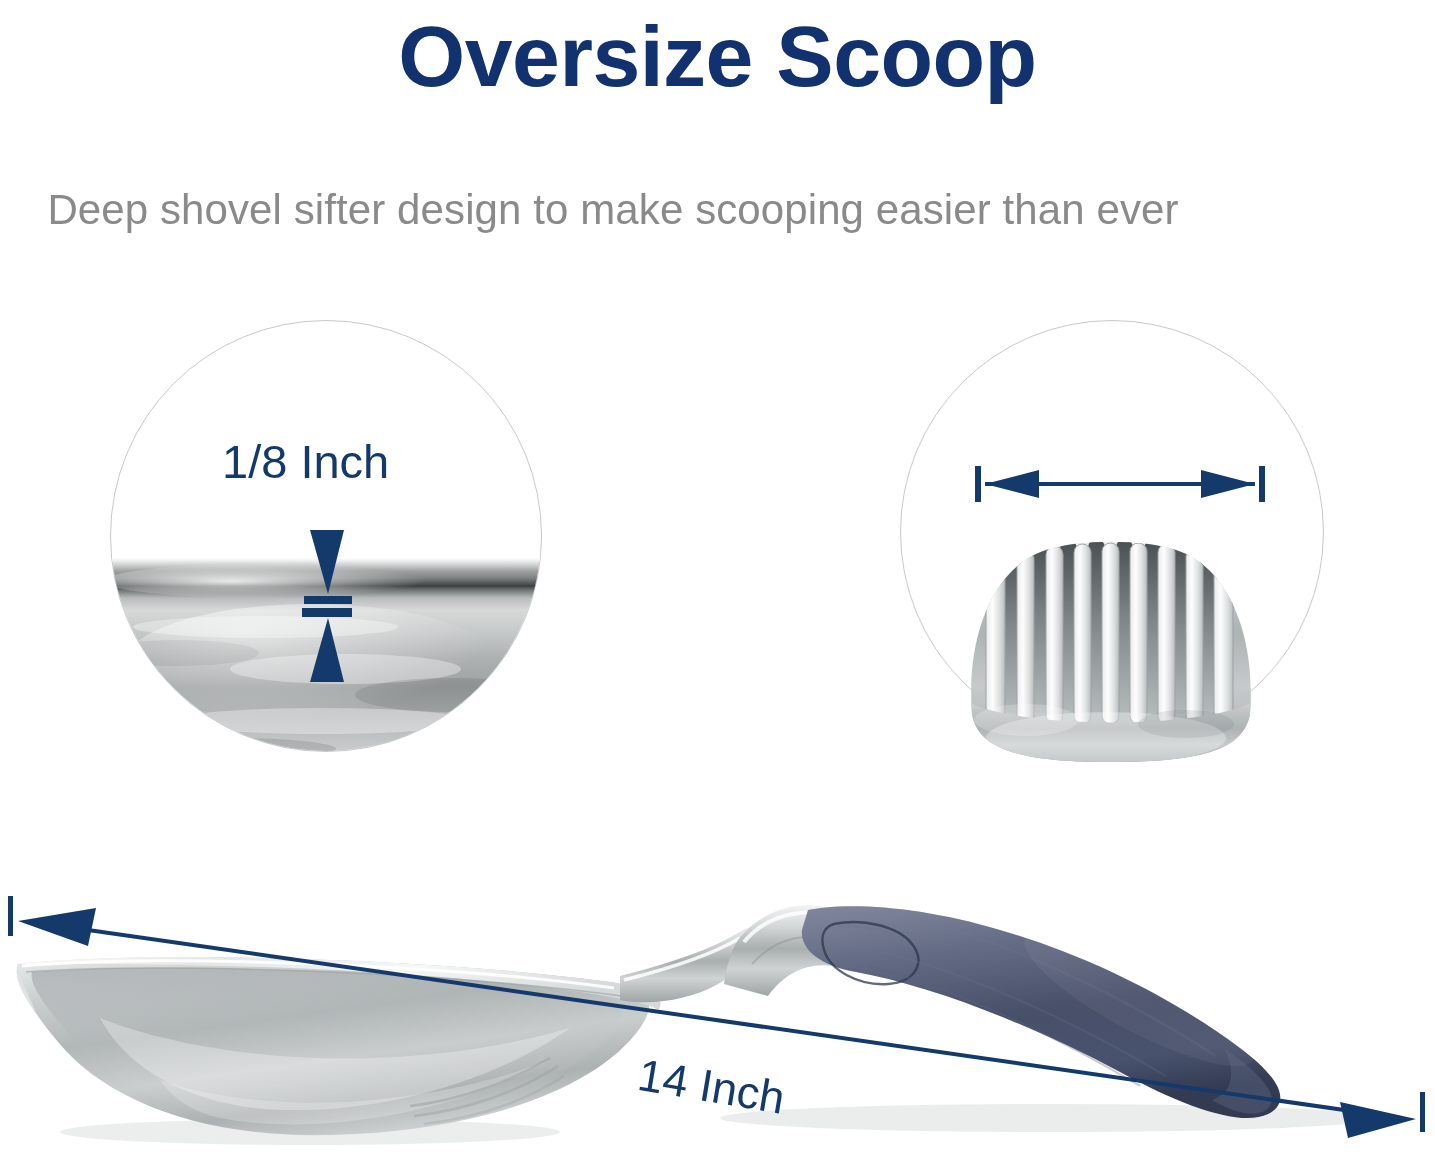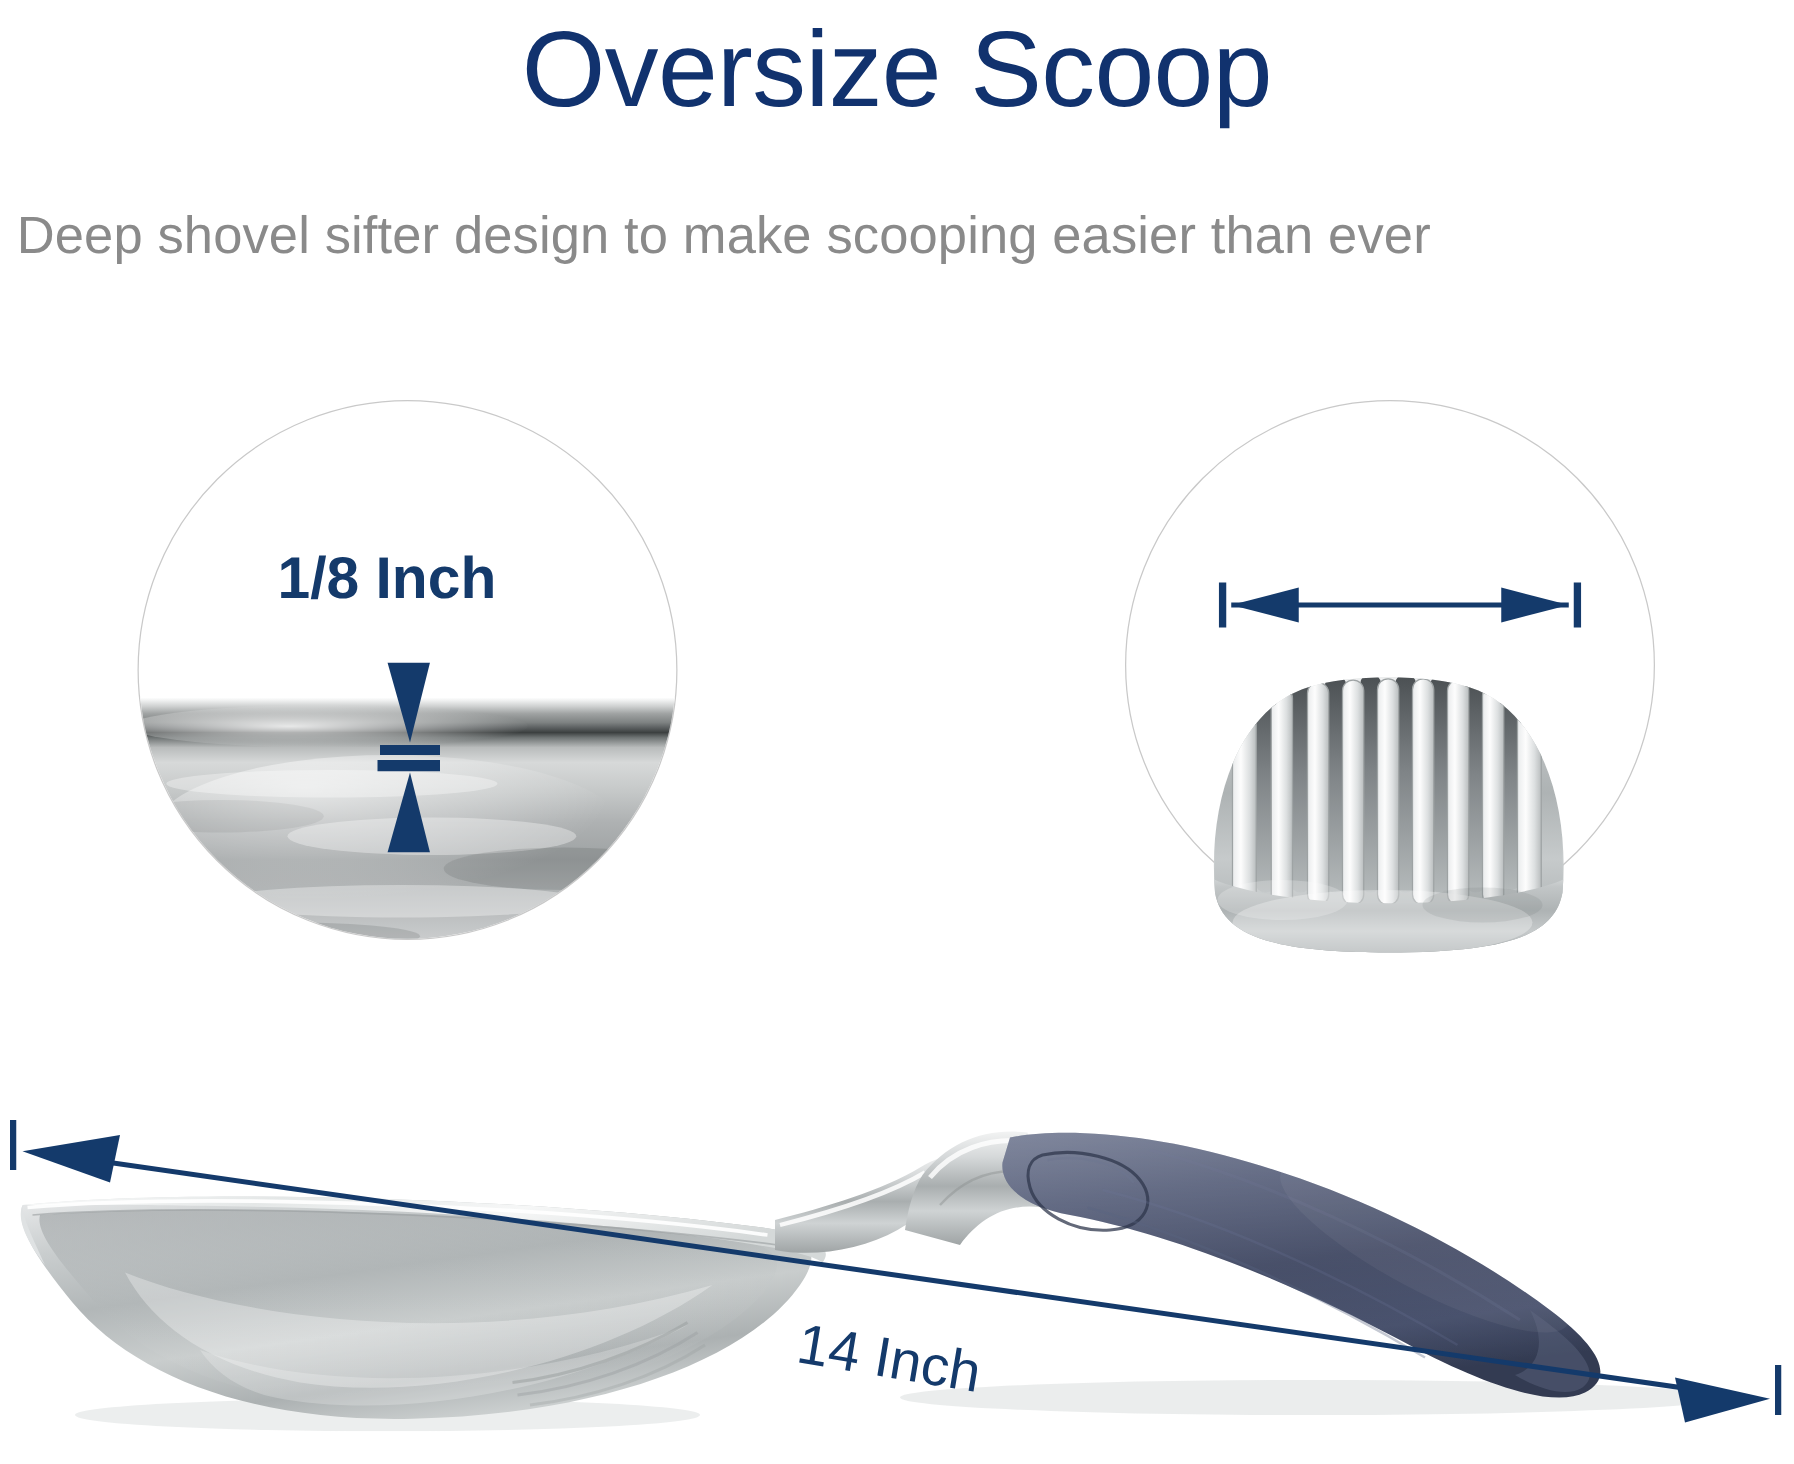--- a/index.html
+++ b/index.html
@@ -20,37 +20,38 @@
 
   
   #title {
     position: absolute;
     left: 0;
     top: 6px;
     width: 1435px;
     text-align: center;
     font-size: 86px;
     line-height: 100px;
-    font-weight: normal;
+    font-weight: bold;
     color: #11326e;
     letter-spacing: -0.5px;
     white-space: nowrap;
   }
   #subtitle {
     position: absolute;
     left: 0;
-    top: 162px;
+    top: 184px;
     width: 1158px;
     text-align: center;
     font-size: 42px;
     line-height: 52px;
     font-weight: 400;
     color: #8a8a8a;
     letter-spacing: 0.1px;
     white-space: nowrap;
+    padding-left: 34px;
   }
 
   
   .circle-inset {
     position: absolute;
     border-radius: 50%;
     border: 1.5px solid #c9c9c9;
     background: #ffffff;
     overflow: hidden;
     box-sizing: border-box;
@@ -73,21 +74,20 @@
     color: #143a6b;
     font-size: 47px;
     line-height: 56px;
     font-weight: 400;
     white-space: nowrap;
     z-index: 6;
   }
   #label-thickness {
     left: 222px;
     top: 434px;
-    font-weight: bold;
   }
   #label-width {
     left: 1008px;
     top: 398px;
   }
 
   
   #edge-metal {
     position: absolute;
     left: -6%;

